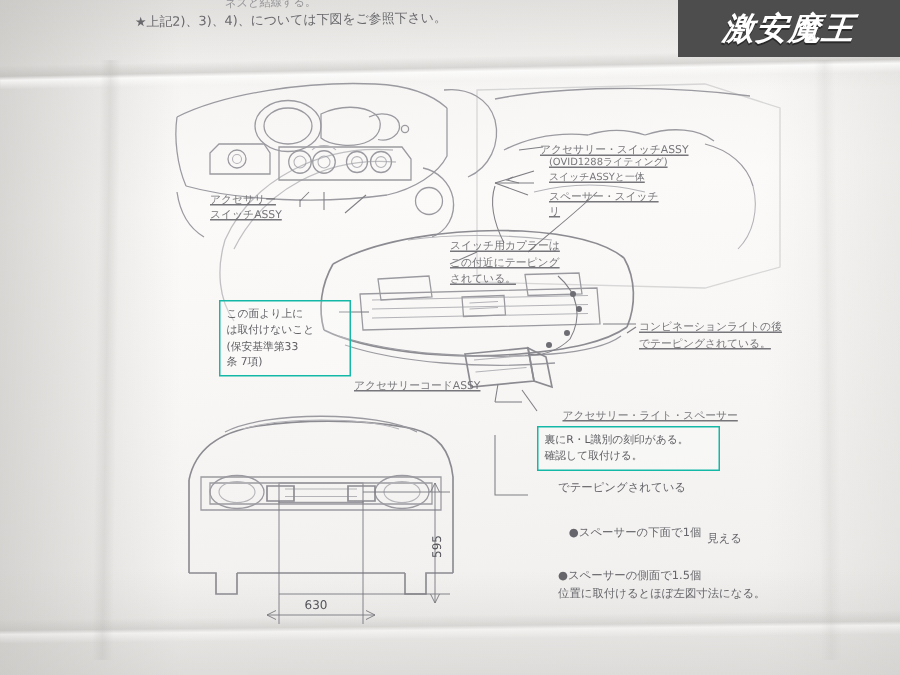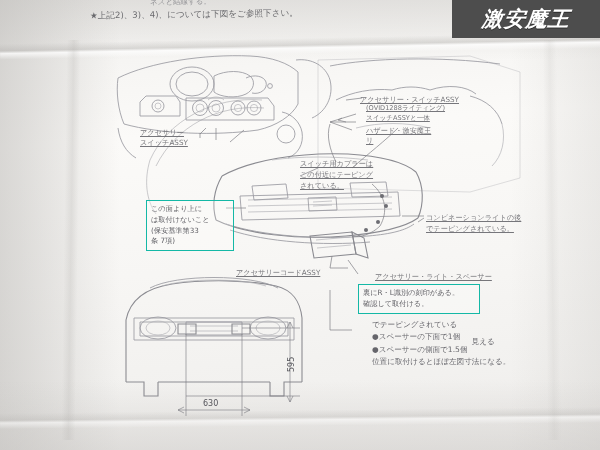--- a/index.html
+++ b/index.html
@@ -273,48 +273,48 @@
         <path class="lead" d="M300 176 L318 168"></path>
       </g>
     </svg>
 
     <div class="jp lbl" style="left:140px;top:128px;">アクセサリー
 スイッチASSY</div>
 
     <div class="jp lbl" style="left:360px;top:95px;">アクセサリー・スイッチASSY</div>
     <div class="jp lbl" style="left:366px;top:104px;font-size:6.6px;">(OVID1288ライティング)
 スイッチASSYと一体</div>
-    <div class="jp lbl" style="left:366px;top:126px;">ハザード・激安魔王
+    <div class="jp lbl" style="left:366px;top:126px;">スペーサー・スイッチ
 リ</div>
 
     <div class="jp lbl" style="left:300px;top:158px;line-height:1.55;">スイッチ用カプラーは
 この付近にテーピング
 されている。</div>
 
     <div class="jp lbl" style="left:426px;top:212px;line-height:1.55;">コンビネーションライトの後
 でテーピングされている。</div>
 
-    <div class="jp lbl" style="left:236px;top:268px;">アクセサリーコードASSY</div>
+    <div class="jp lbl" style="left:236px;top:252px;">アクセサリーコードASSY</div>
 
     <div class="jp lbl" style="left:375px;top:272px;">アクセサリー・ライト・スペーサー</div>
 
     <div class="note-box" style="left:146px;top:200px;width:78px;">この面より上に
 は取付けないこと
 (保安基準第33
 条 7項)</div>
 
     <div class="note-box" style="left:358px;top:284px;width:112px;">裏にR・L識別の刻印がある。
 確認して取付ける。</div>
 
     <div style="position:absolute;left:372px;top:320px;">
       <div class="jp" style="position:static;font-size:7.6px;color:#5a5a60;">でテーピングされている</div>
       <div style="display:flex;align-items:center;">
         <div>
-          <div class="jp" style="position:static;font-size:7.6px;color:#5a5a60;margin-top:2px;">●スペーサーの下面で1個</div>
-          <div class="jp" style="position:static;font-size:7.6px;color:#5a5a60;margin-top:2px;">●スペーサーの側面で1.5個</div>
+          <div class="jp" style="position:static;font-size:7.6px;color:#5a5a60;margin-top:20px;text-align:right;">●スペーサーの下面で1個</div>
+          <div class="jp" style="position:static;font-size:7.6px;color:#5a5a60;margin-top:18px;">●スペーサーの側面で1.5個</div>
         </div>
         <div class="jp" style="position:static;font-size:7.6px;color:#5a5a60;margin-left:4px;">見える</div>
       </div>
       <div class="jp" style="position:static;font-size:7.6px;color:#5a5a60;margin-top:2px;">位置に取付けるとほぼ左図寸法になる。</div>
     </div>
 
     <div class="dim-text" style="left:203px;top:399px;">630</div>
     <div class="dim-text dim-v" style="left:287px;top:372px;">595</div>
 
   </div>

